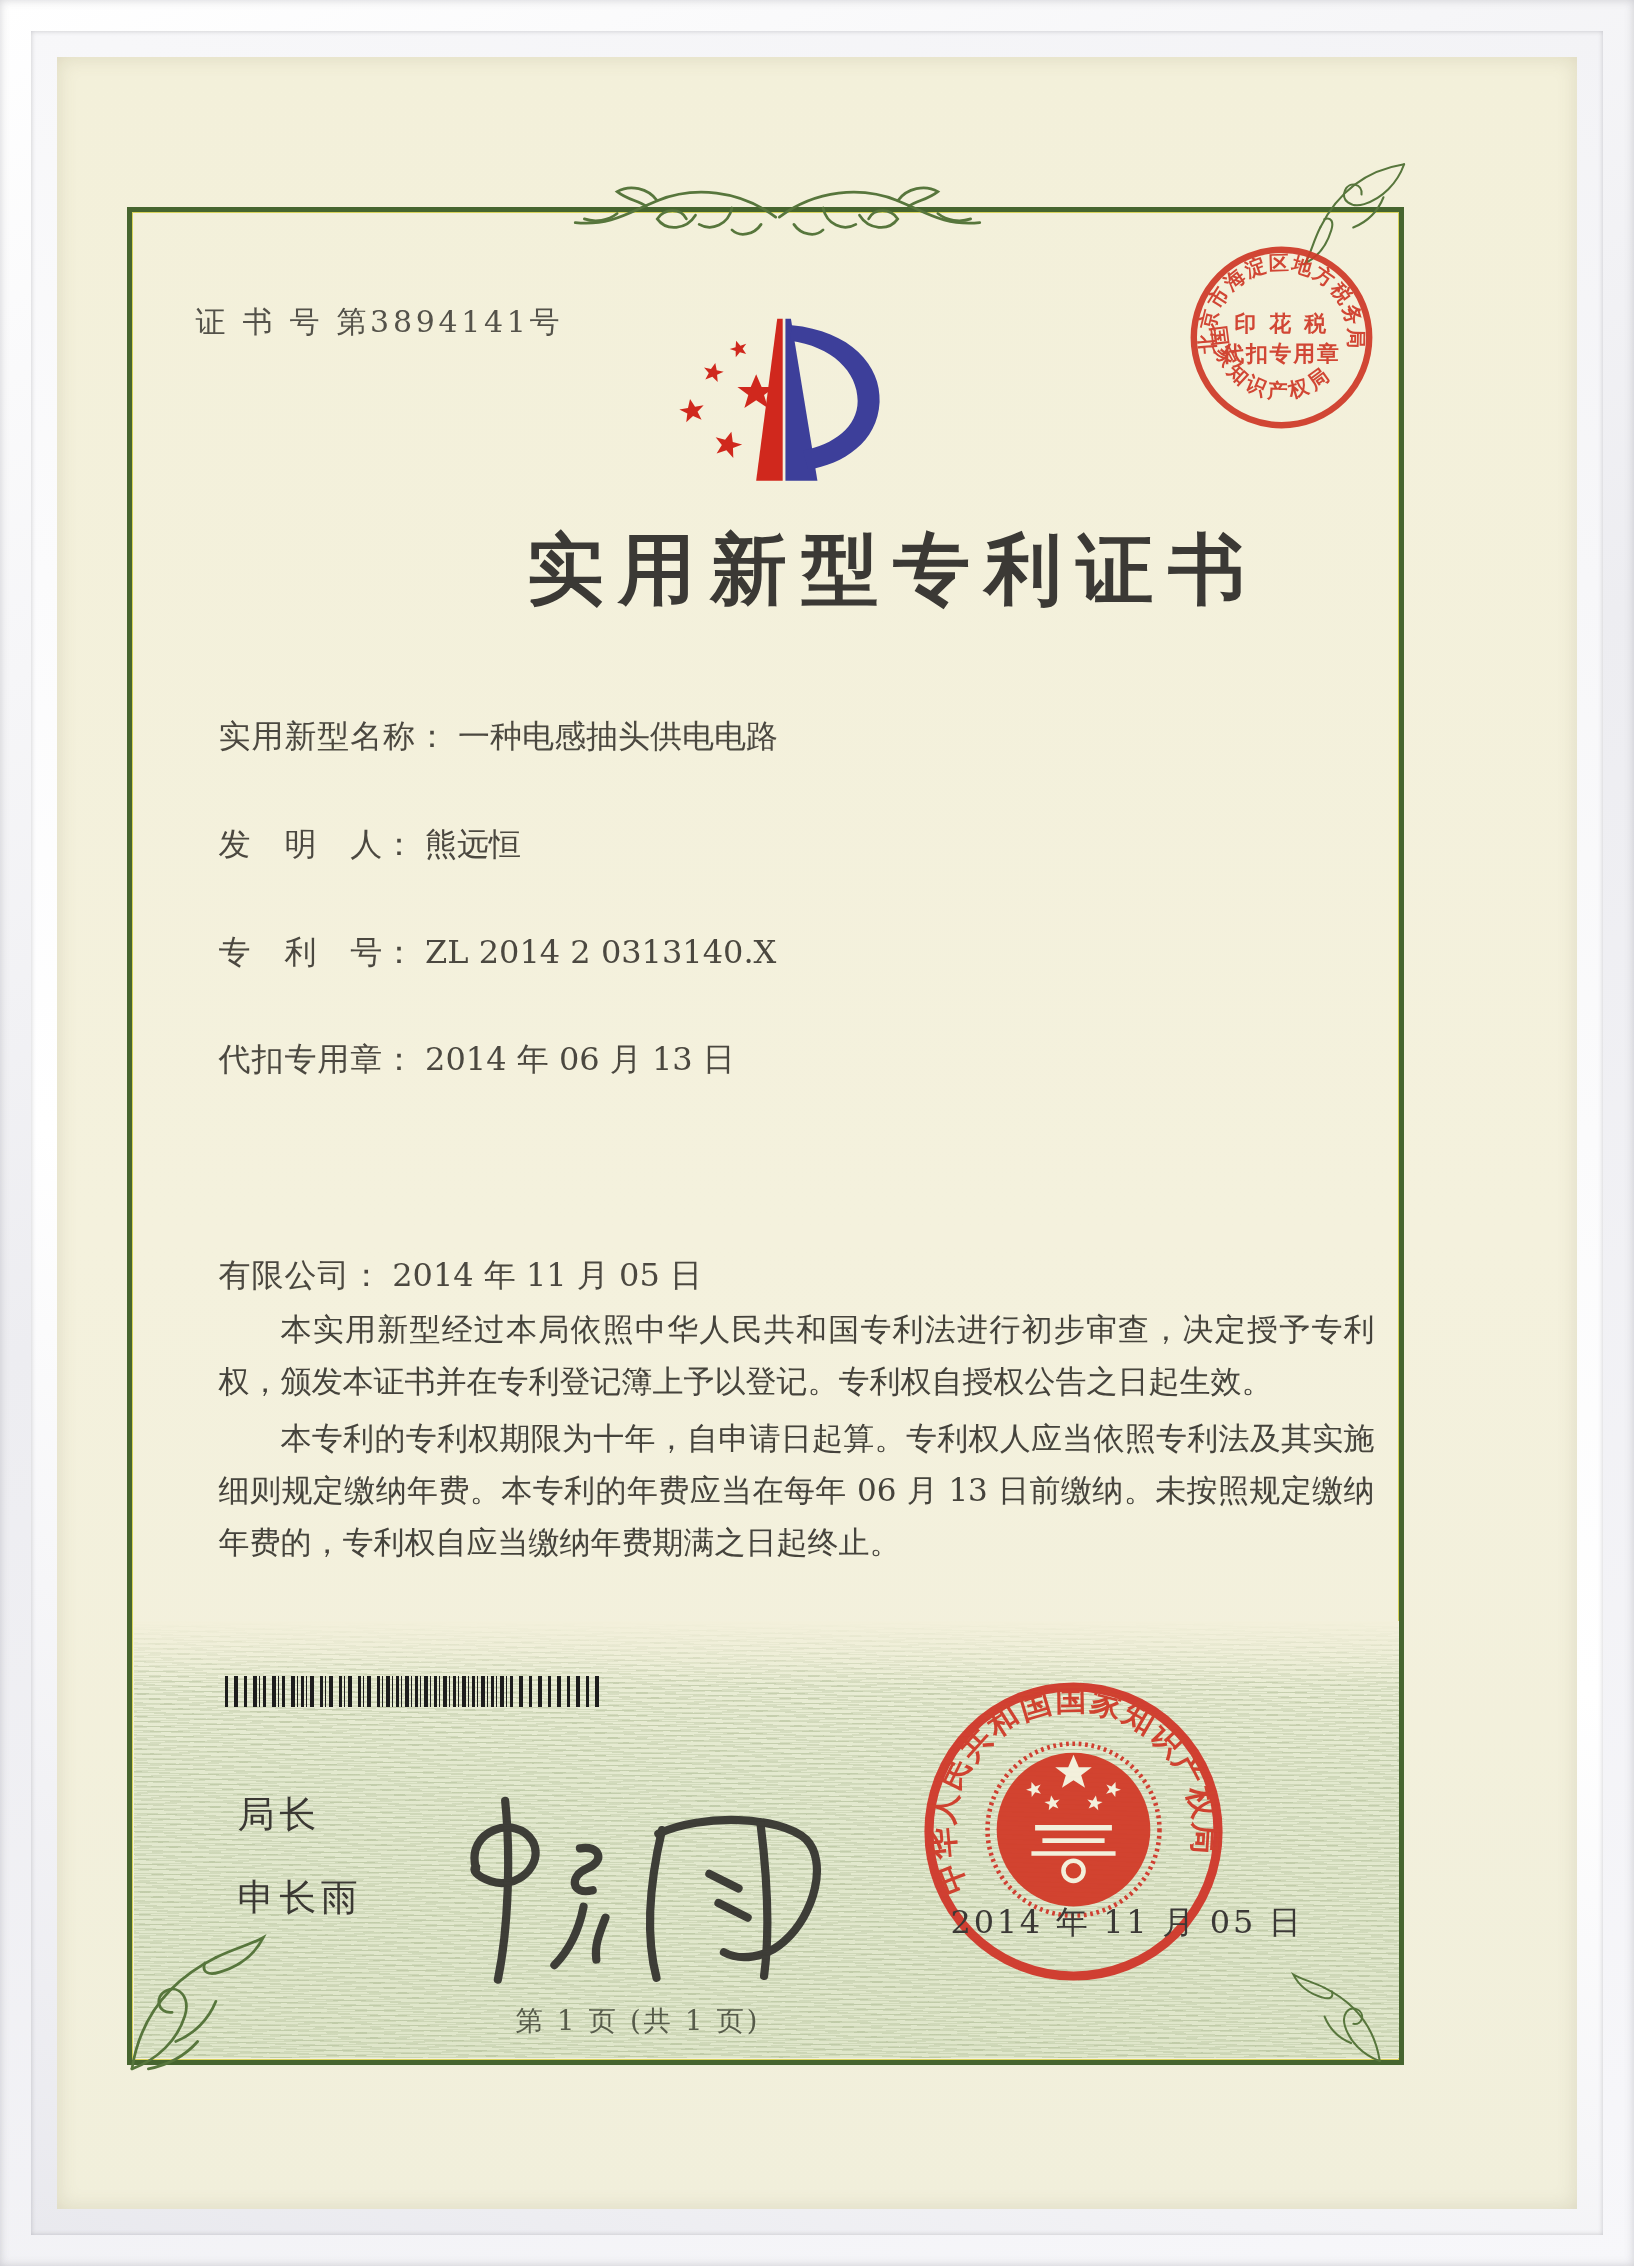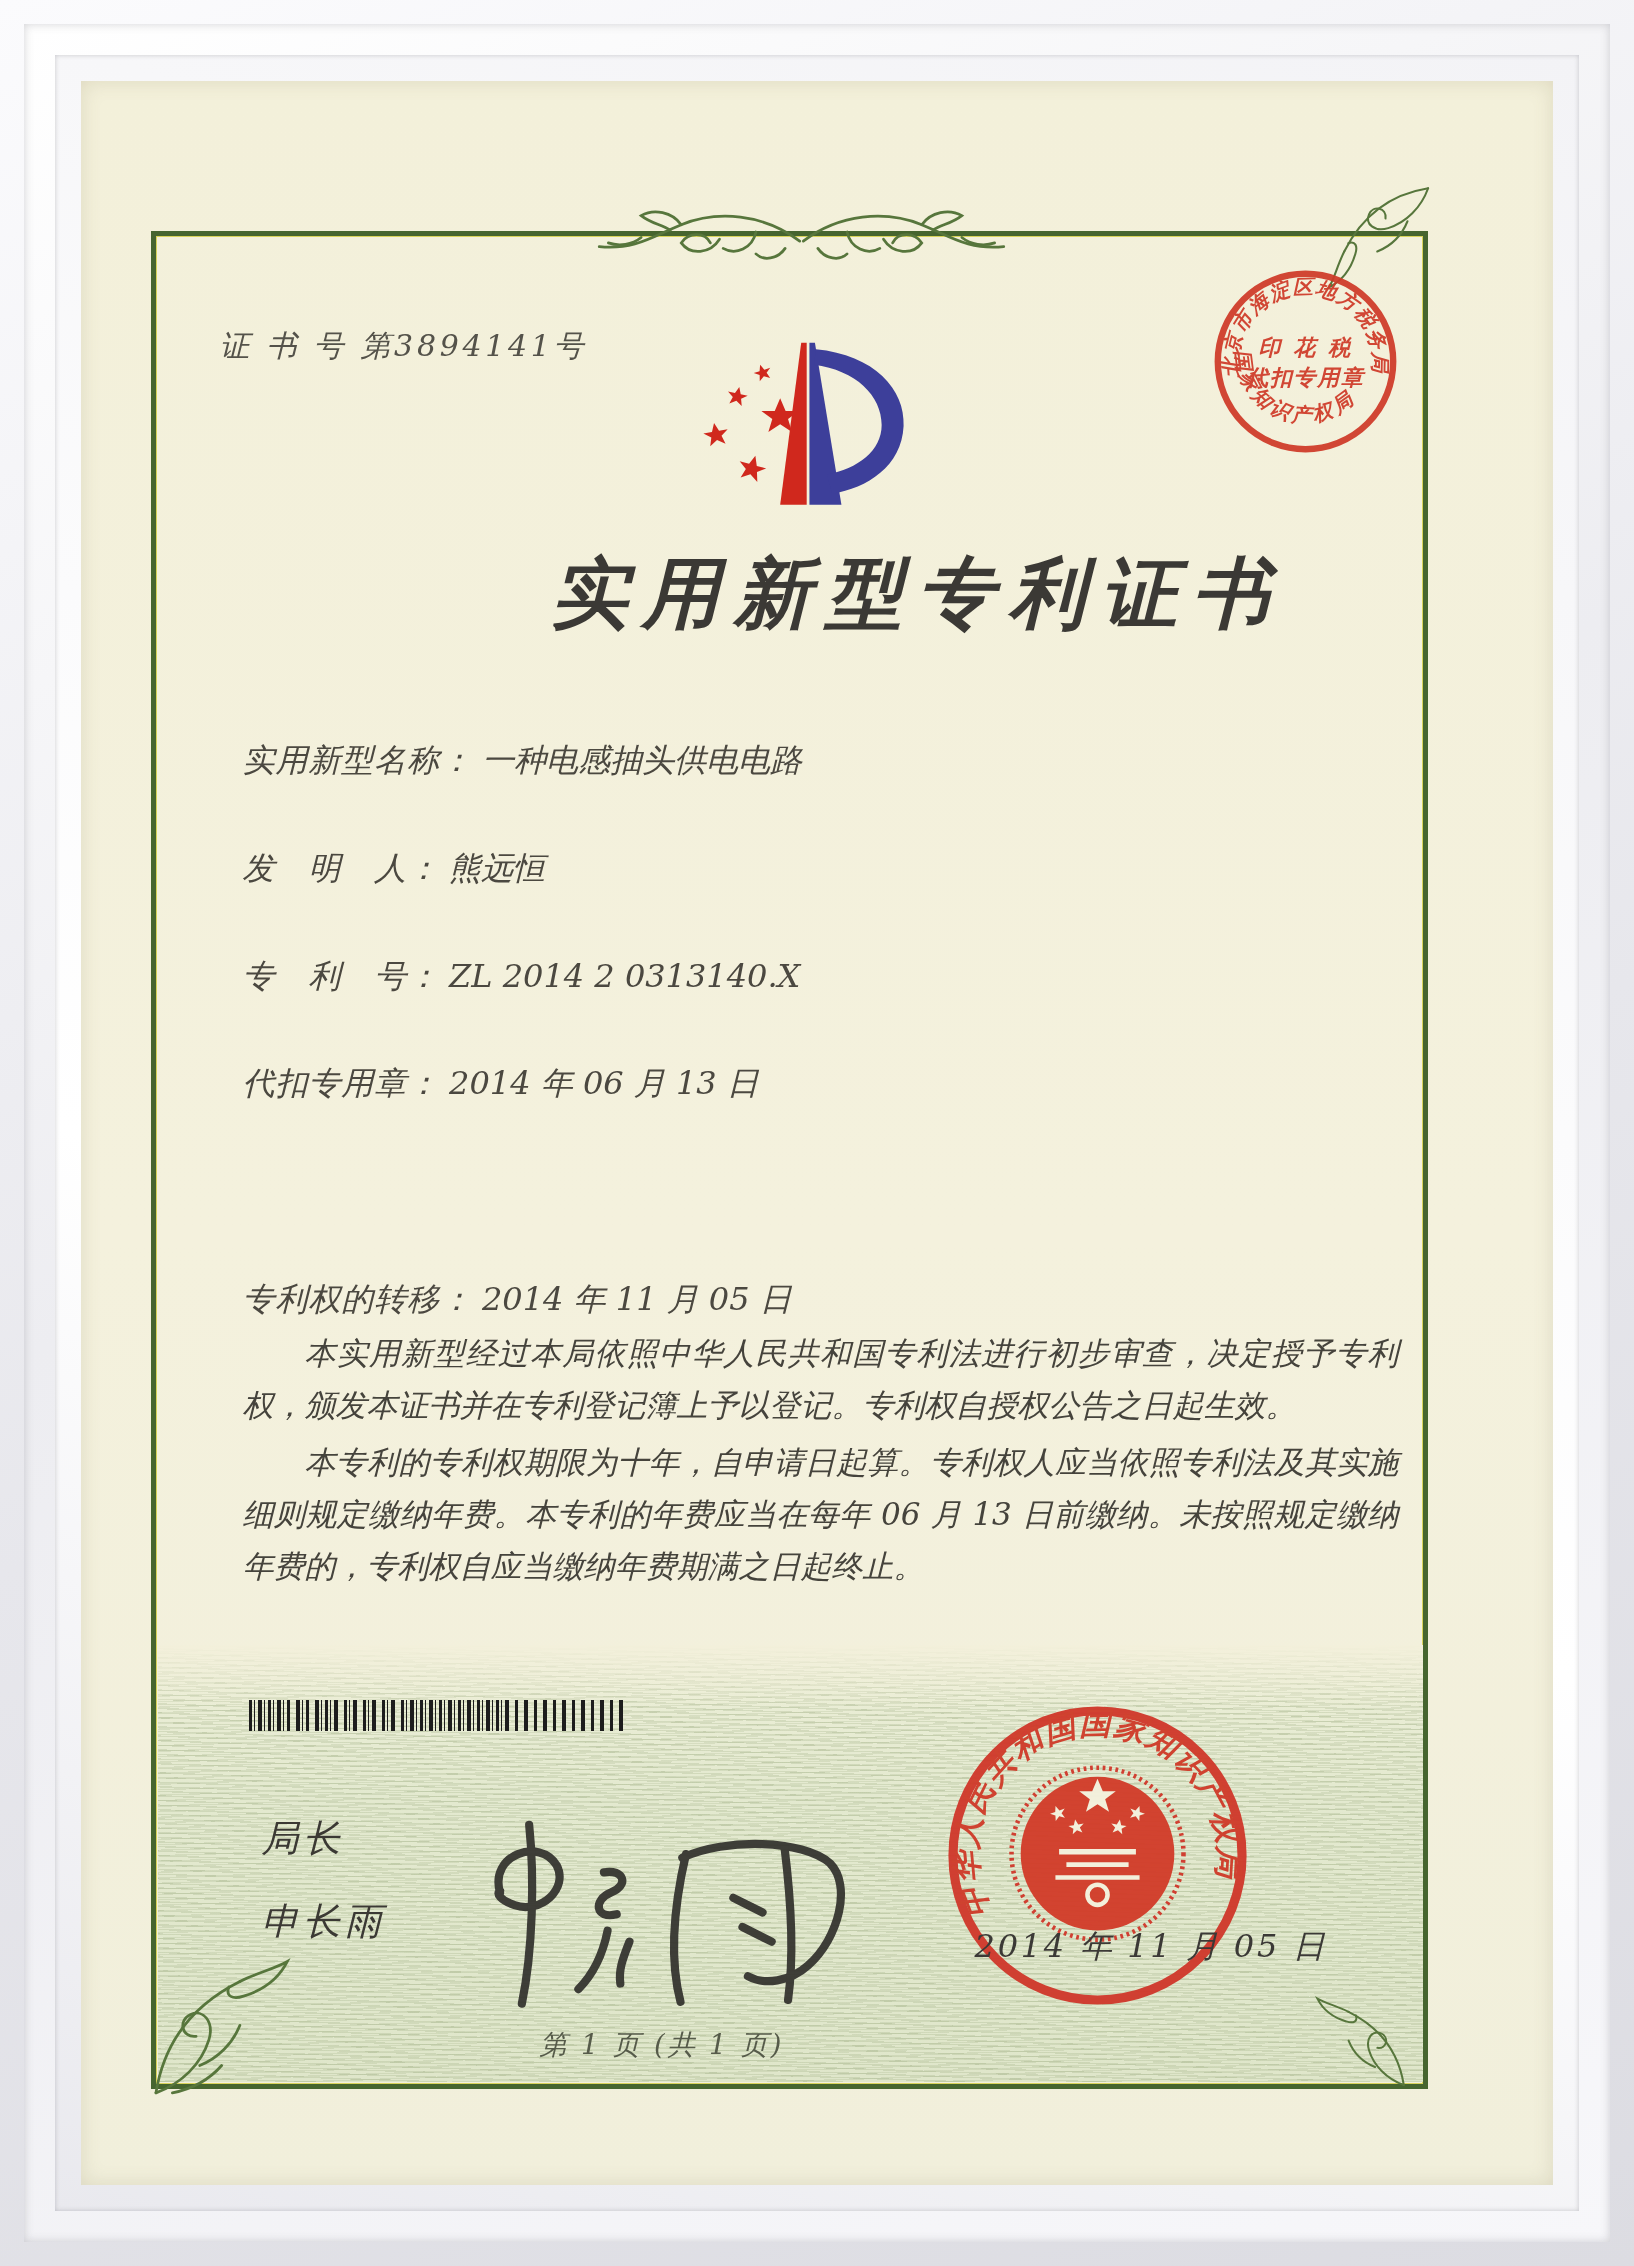--- a/index.html
+++ b/index.html
@@ -1,19 +1,19 @@
 <!DOCTYPE html>
 <html style="font-size:14.6px"><head>
 <meta charset="utf-8">
 <style>
   html,body{margin:0;padding:0;background:#ffffff;}
   body{width:1635px;height:2266px;overflow:hidden;font-family:"DejaVu Serif",serif;}
 
-  .photo{position:absolute;inset:0;box-sizing:border-box;padding:24px;
-    background:linear-gradient(160deg,#fbfbfd 0%,#e7e7ec 55%,#dcdce2 100%);font-style:italic;}
+  .photo{position:absolute;inset:0;box-sizing:border-box;
+    background:linear-gradient(160deg,#fbfbfd 0%,#e7e7ec 55%,#dcdce2 100%);}
   .frame-mid{box-sizing:border-box;height:100%;padding:31px;
     background:linear-gradient(155deg,#ffffff 0%,#ededf1 45%,#f7f7fa 100%);
     box-shadow:inset 0 0 9.1px rgba(80,80,90,.25);}
   .frame-inner{box-sizing:border-box;height:100%;padding:25.6px;
     background:linear-gradient(200deg,#f3f3f6 0%,#ffffff 60%,#e9e9ee 100%);
     box-shadow:inset 0 0 5.5px rgba(90,90,100,.30);}
   .paper{position:relative;box-sizing:border-box;width:100%;height:100%;
     background:linear-gradient(180deg,#f3f0da 0%,#f4f1dd 55%,#f1efdb 100%);
     box-shadow:inset 0 0 20px rgba(120,110,70,.18);overflow:hidden;}
 
@@ -174,21 +174,21 @@
     <div class="field" style="top:766px">
       <span class="flabel">发　明　人：</span><span class="fvalue">熊远恒</span>
     </div>
     <div class="field" style="top:874px">
       <span class="flabel">专　利　号：</span><span class="fvalue">ZL 2014 2 0313140.X</span>
     </div>
     <div class="field" style="top:981px">
       <span class="flabel">代扣专用章：</span><span class="fvalue">2014 年 06 月 13 日</span>
     </div>
     <div class="field" style="top:1197px">
-      <span class="flabel">专利权的转移：</span><span class="fvalue">2014 年 11 月 05 日</span>
+      <span class="flabel">有限公司：</span><span class="fvalue">2014 年 11 月 05 日</span>
     </div>
 
     <div class="paras">
       <p>本实用新型经过本局依照中华人民共和国专利法进行初步审查，决定授予专利权，颁发本证书并在专利登记簿上予以登记。专利权自授权公告之日起生效。</p>
       <p>本专利的专利权期限为十年，自申请日起算。专利权人应当依照专利法及其实施细则规定缴纳年费。本专利的年费应当在每年 06 月 13 日前缴纳。未按照规定缴纳年费的，专利权自应当缴纳年费期满之日起终止。</p>
     </div>
 
     <div class="barcode"></div>
 
     <div class="director-label">局长</div>

